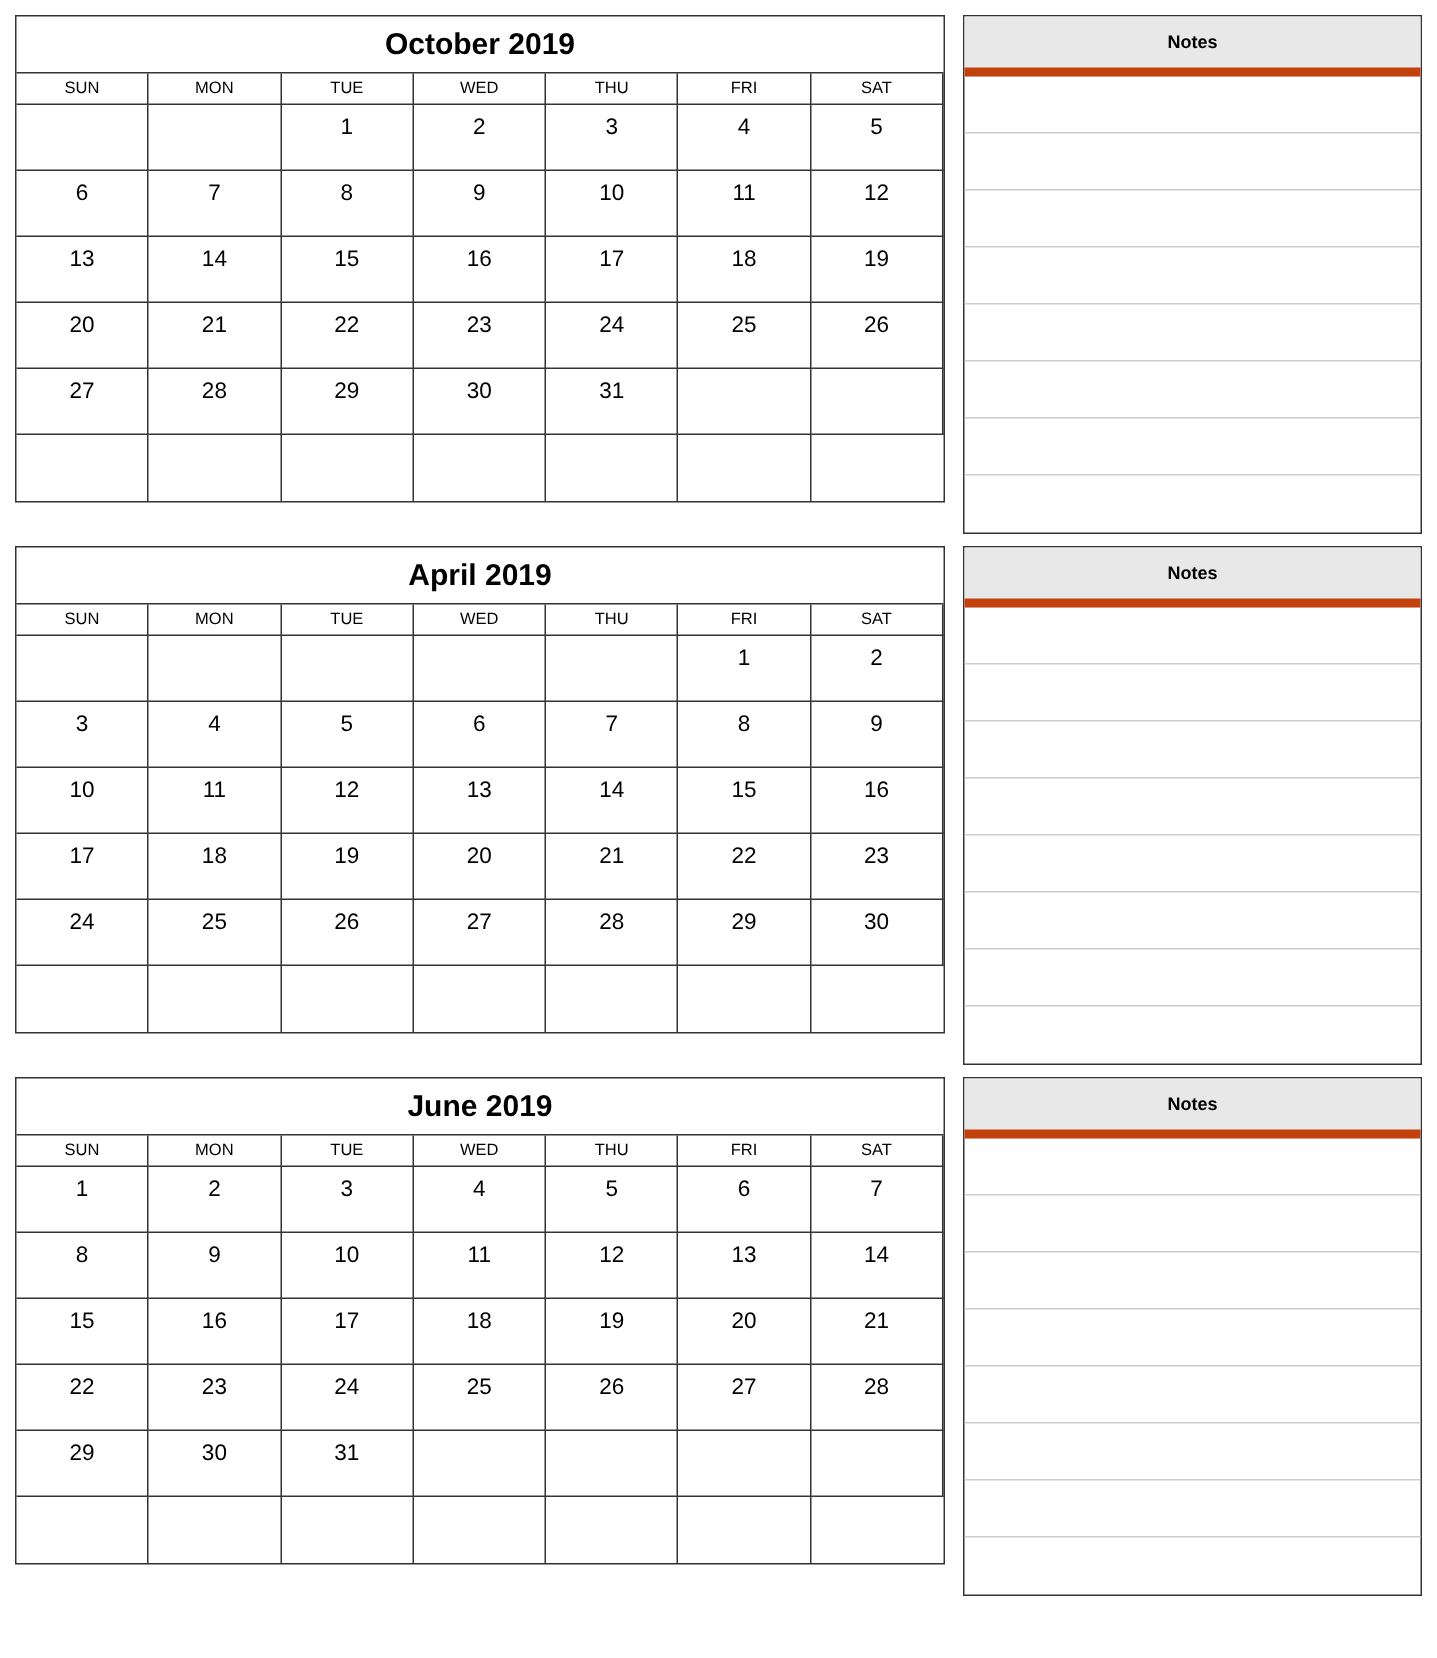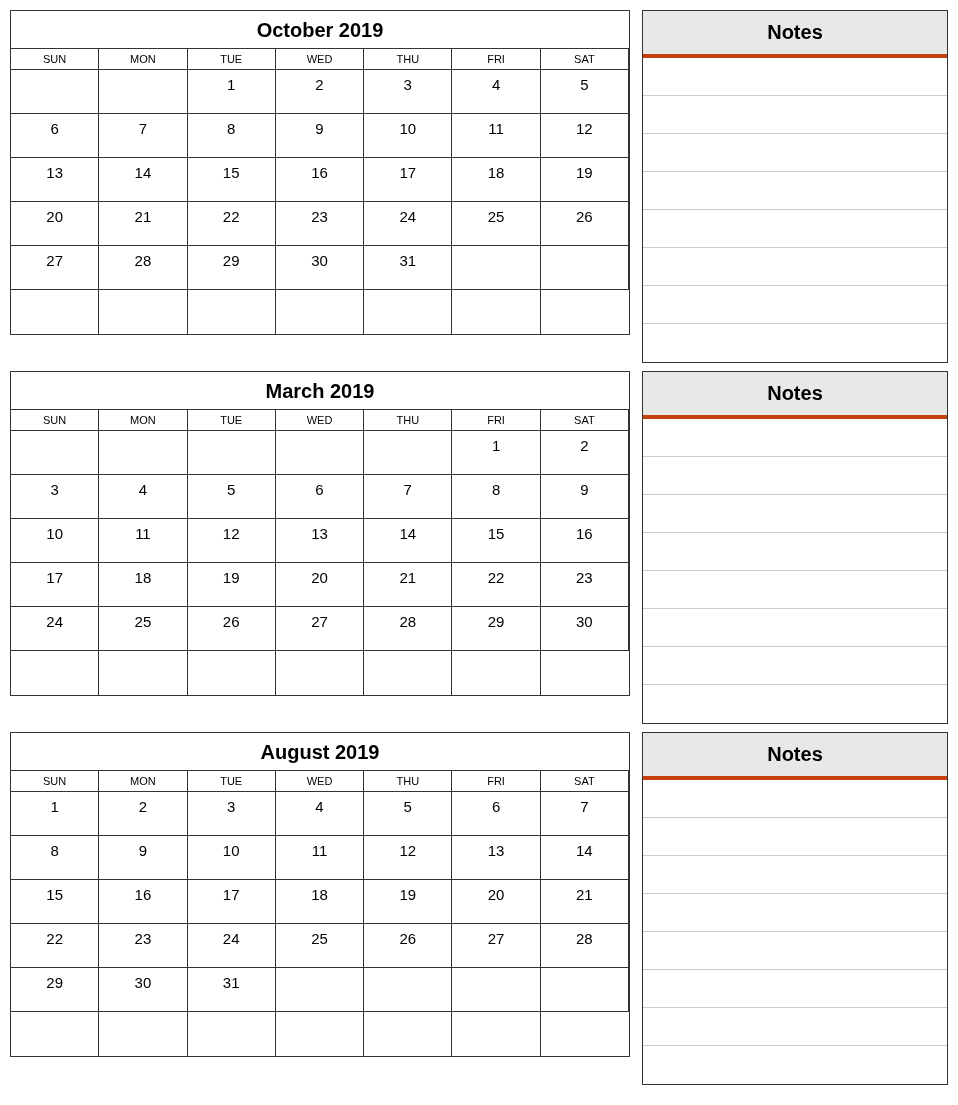--- a/index.html
+++ b/index.html
@@ -62,25 +62,25 @@
     
     .notes-panel {
       flex: 1;
       display: flex;
       flex-direction: column;
       border: 1.5px solid #333;
       min-height: 340px;
     }
     .notes-title {
       text-align: center;
-      font-size: 20px;
+      font-size: 12px;
       font-weight: bold;
       background: #e8e8e8;
       padding: 10px 0;
-      border-bottom: 4px solid #c2410c;
+      border-bottom: 6px solid #c2410c;
     }
     .notes-lines {
       display: flex;
       flex-direction: column;
       flex: 1;
     }
     .notes-line {
       flex: 1;
       border-bottom: 1px solid #ccc;
       min-height: 38px;
@@ -157,21 +157,21 @@
           <div class="notes-line"></div>
           <div class="notes-line"></div>
           <div class="notes-line"></div>
           <div class="notes-line"></div>
           <div class="notes-line"></div>
         </div>
       </div>
     </div>
     <div class="month-row">
       <div class="calendar">
-        <div class="calendar-title">March 2019</div>
+        <div class="calendar-title">April 2019</div>
         <div class="calendar-grid">
           <div class="day-header">SUN</div>
           <div class="day-header">MON</div>
           <div class="day-header">TUE</div>
           <div class="day-header">WED</div>
           <div class="day-header">THU</div>
           <div class="day-header">FRI</div>
           <div class="day-header">SAT</div>
           <div class="day-cell empty"></div>
           <div class="day-cell empty"></div>
@@ -226,21 +226,21 @@
           <div class="notes-line"></div>
           <div class="notes-line"></div>
           <div class="notes-line"></div>
           <div class="notes-line"></div>
           <div class="notes-line"></div>
         </div>
       </div>
     </div>
     <div class="month-row">
       <div class="calendar">
-        <div class="calendar-title">August 2019</div>
+        <div class="calendar-title">June 2019</div>
         <div class="calendar-grid">
           <div class="day-header">SUN</div>
           <div class="day-header">MON</div>
           <div class="day-header">TUE</div>
           <div class="day-header">WED</div>
           <div class="day-header">THU</div>
           <div class="day-header">FRI</div>
           <div class="day-header">SAT</div>
           <div class="day-cell">1</div>
           <div class="day-cell">2</div>

